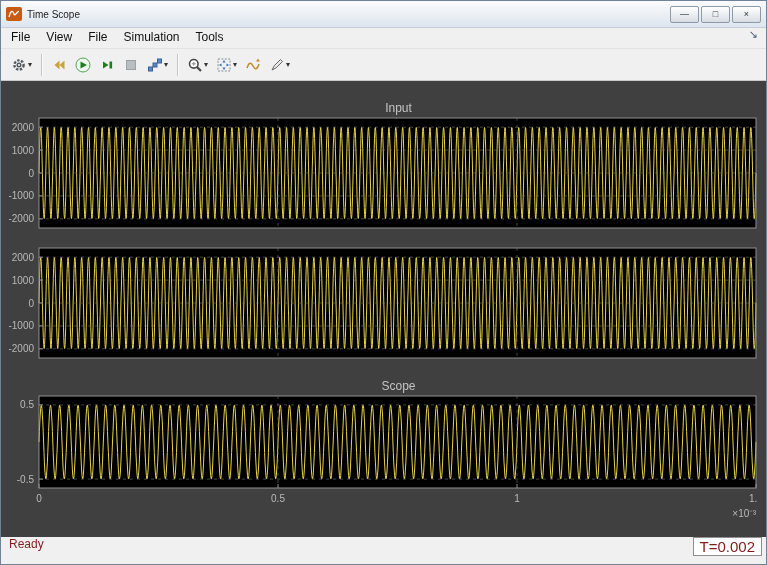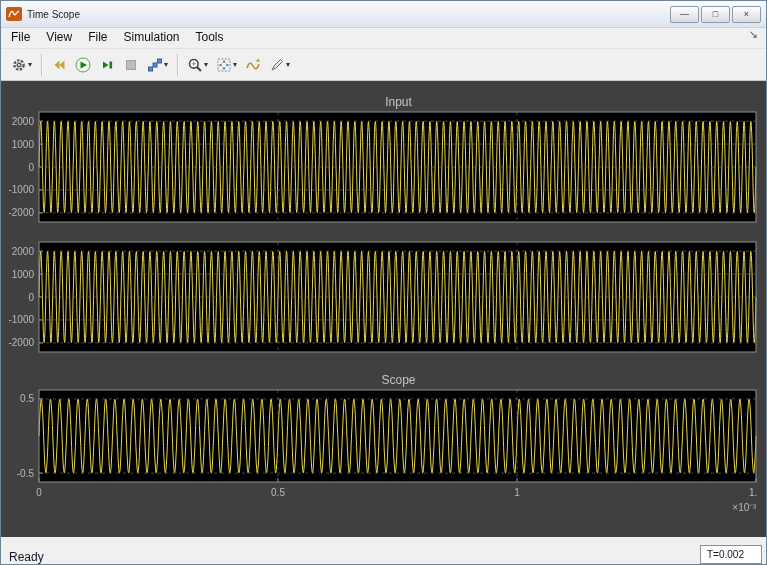--- a/index.html
+++ b/index.html
@@ -38,37 +38,37 @@
     background:#f0f0f0;border-bottom:1px solid #c9c9c9;padding:0 6px;
   }
   .tbtn{
     display:inline-flex;align-items:center;gap:1px;
     padding:3px 3px;border:1px solid transparent;border-radius:2px;
   }
   .dd{font-size:8px;color:#333;line-height:8px;}
   .tsep{width:1px;height:22px;background:#c6c6c6;margin:0 5px;box-shadow:1px 0 0 #fbfbfb;}
   
   .plot-panel{
-    height:456px;background:#404040;padding-top:12px;overflow:hidden;
+    height:456px;background:#404040;padding-top:18px;overflow:hidden;
   }
   .plot{margin-bottom:14px;}
   .plot-title{
     width:757px;padding-left:38px;height:18px;line-height:18px;
     text-align:center;color:#c3c3c3;font-size:12px;
   }
   svg text{font-family:"Liberation Sans",sans-serif;}
   
   .statusbar{
-    height:27px;display:flex;align-items:flex-end;
-    background:#f0f0f0;padding:0 4px;font-size:12px;color:#0f172a;
+    height:27px;display:flex;align-items:flex-start;
+    background:#f0f0f0;padding:0 4px;font-size:12px;color:#7f1d1d;
   }
   .status-left{margin-left:4px;}
   .time-box{
     margin-left:auto;background:#ffffff;border:1px solid #8f8f8f;
-    font-size:10px;padding:2px 6px;min-width:62px;height:19px;line-height:14px;
+    font-size:15px;padding:2px 6px;min-width:62px;height:19px;line-height:14px;
   }
 </style>
 </head>
 <body>
 
 <div class="window">
 
   <div class="titlebar">
     <span class="app-icon">
       <svg width="16" height="14" viewBox="0 0 16 14">

